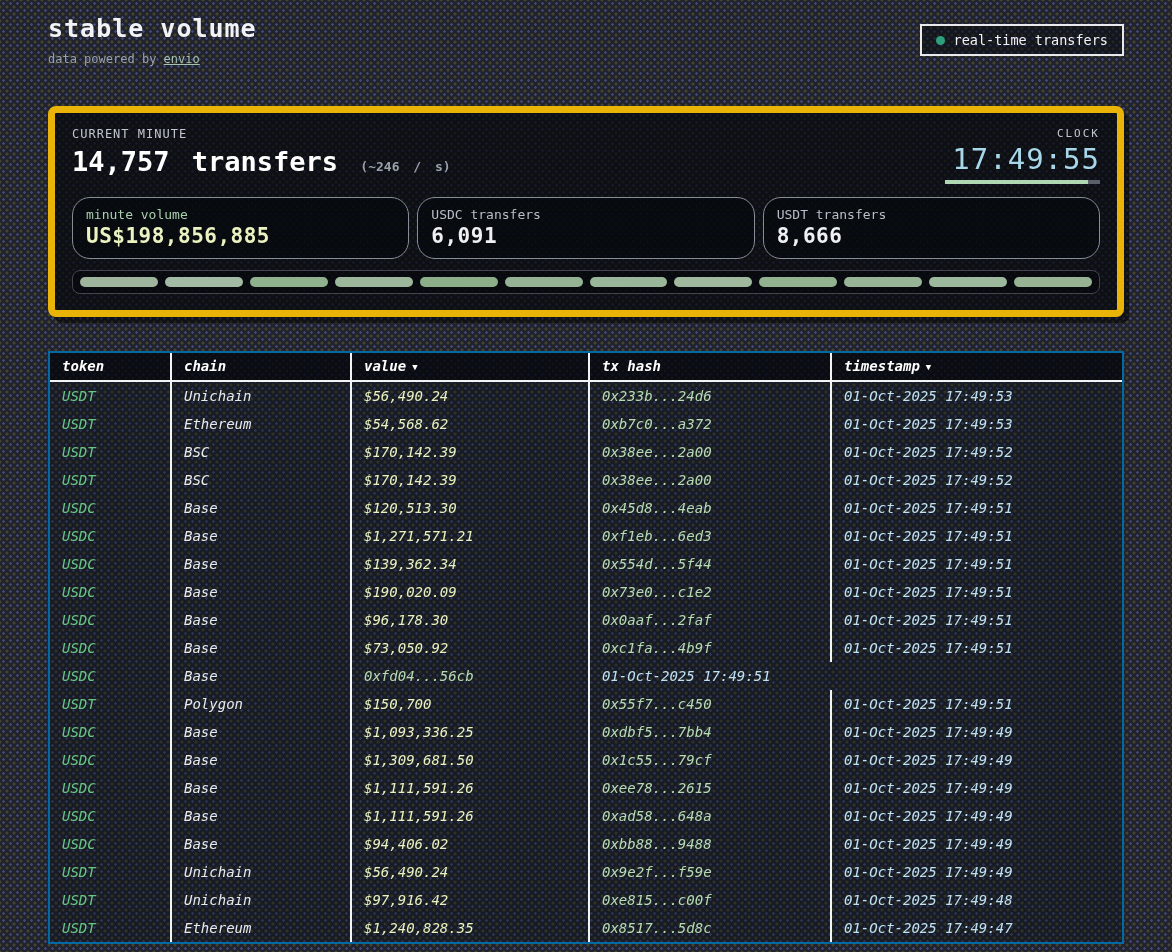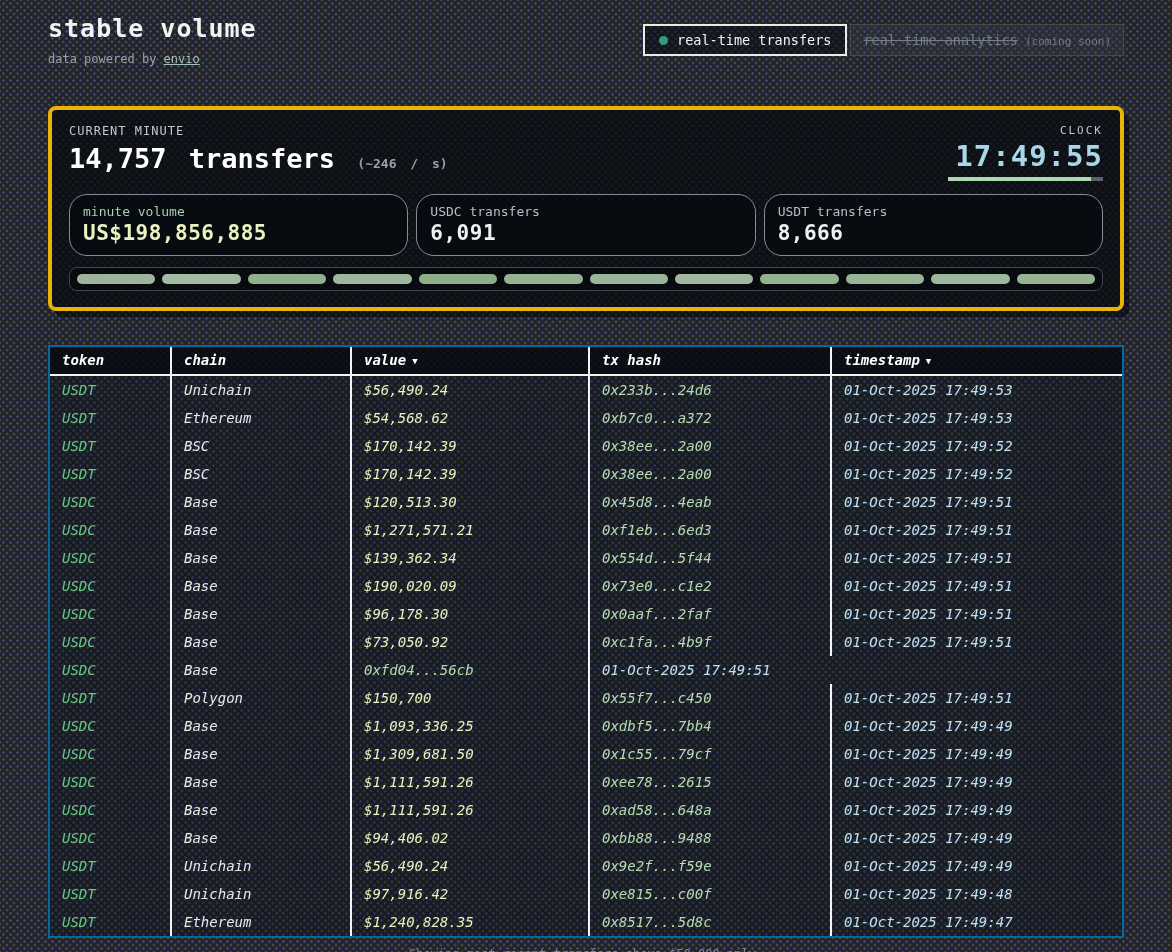--- a/index.html
+++ b/index.html
@@ -33,32 +33,32 @@
     display: flex; align-items: baseline; gap: 7px;
     border: 1px solid #454a55; background: rgba(58,62,74,0.35);
     color: #777e89; font-size: 13.5px; padding: 7px 12px; white-space: nowrap;
   }
   .tab-disabled .strike { text-decoration: line-through; }
   .tab-disabled .small { font-size: 11px; }
 
   
   .hero {
     margin-top: 40px;
-    border: 4px solid #eab308; border-radius: 8px;
+    border: 7px solid #eab308; border-radius: 8px;
     background: rgba(6, 8, 12, 0.72);
     box-shadow: 6px 7px 0 -1px rgba(0,0,0,0.50);
     padding: 14px 17px 16px 17px;
   }
   .hero-top { display: flex; justify-content: space-between; align-items: flex-start; }
   .hero-label { font-size: 12px; color: #c3c7cf; letter-spacing: 1px; }
   .hero-big { margin-top: 5px; font-size: 27px; font-weight: bold; color: #ffffff; word-spacing: 6px; }
   .hero-rate { font-size: 13px; color: #9aa1ab; font-weight: bold; }
   .clock { text-align: right; }
   .clock-label { font-size: 11px; color: #c3c7cf; letter-spacing: 2px; }
-  .clock-time { font-size: 29px; font-weight: bold; color: var(--clock-cyan, #a7d7e8); margin-top: 2px; letter-spacing: 1px; }
+  .clock-time { font-size: 29px; font-weight: normal; color: var(--clock-cyan, #a7d7e8); margin-top: 2px; letter-spacing: 1px; }
   .clock-bar { margin-top: 4px; height: 4px; width: 155px; background: #5a5f68; margin-left: auto; }
   .clock-fill { height: 100%; background: var(--progress-fill, #aed7b2); }
 
   .cards { display: flex; gap: 8px; margin-top: 13px; }
   .card {
     flex: 1; border: 1px solid #878d97; border-radius: 18px;
     background: rgba(4, 6, 10, 0.60); padding: 9px 13px 10px 13px;
   }
   .card-label { font-size: 13px; color: #b9bfc8; }
   .card-value { margin-top: 2px; font-size: 21px; font-weight: bold; color: #eef0f4; letter-spacing: 0.5px; }
@@ -102,24 +102,20 @@
 
   <div class="topbar">
     <div>
       <div class="title">stable volume</div>
       <div class="subtitle"><span>data powered by </span><a>envio</a></div>
     </div>
     <div class="tabs">
       <div class="tab-active">
         <span class="live-dot"></span>
         <span>real-time transfers</span>
-      </div>
-      <div class="tab-disabled">
-        <span class="strike">real-time analytics</span>
-        <span class="small">(coming soon)</span>
       </div>
     </div>
   </div>
 
   <div class="hero">
     <div class="hero-top">
       <div>
         <div class="hero-label">CURRENT MINUTE</div>
         <div class="hero-big"><span>14,757 transfers</span> <span class="hero-rate">(~246 / s)</span></div>
       </div>

